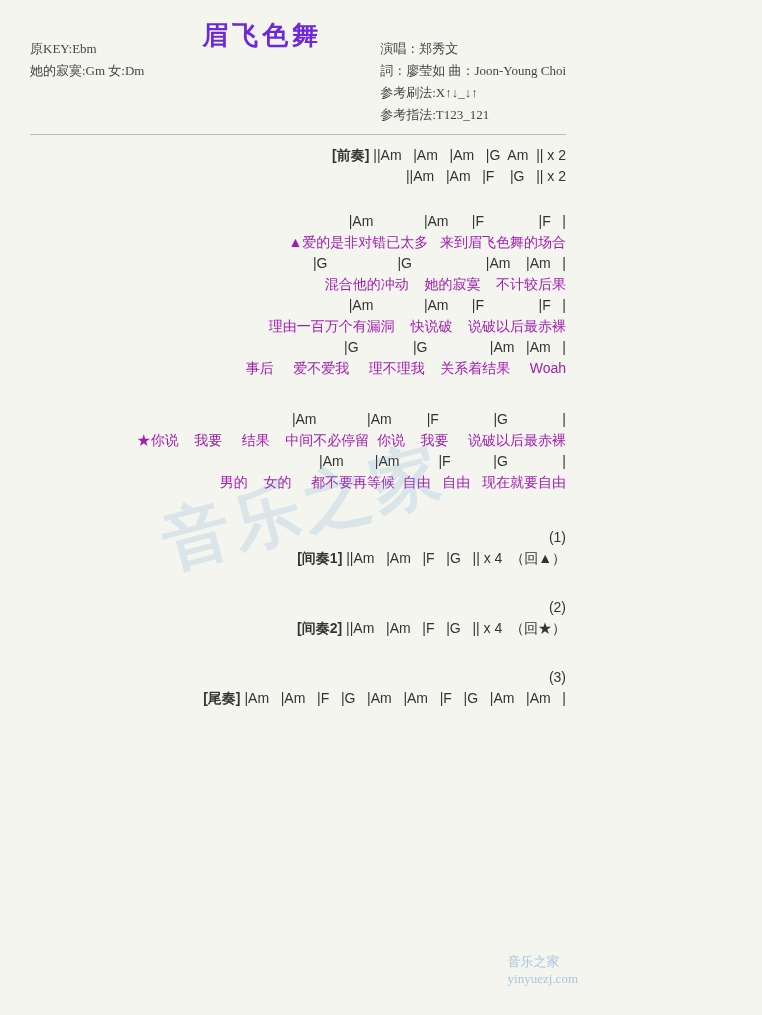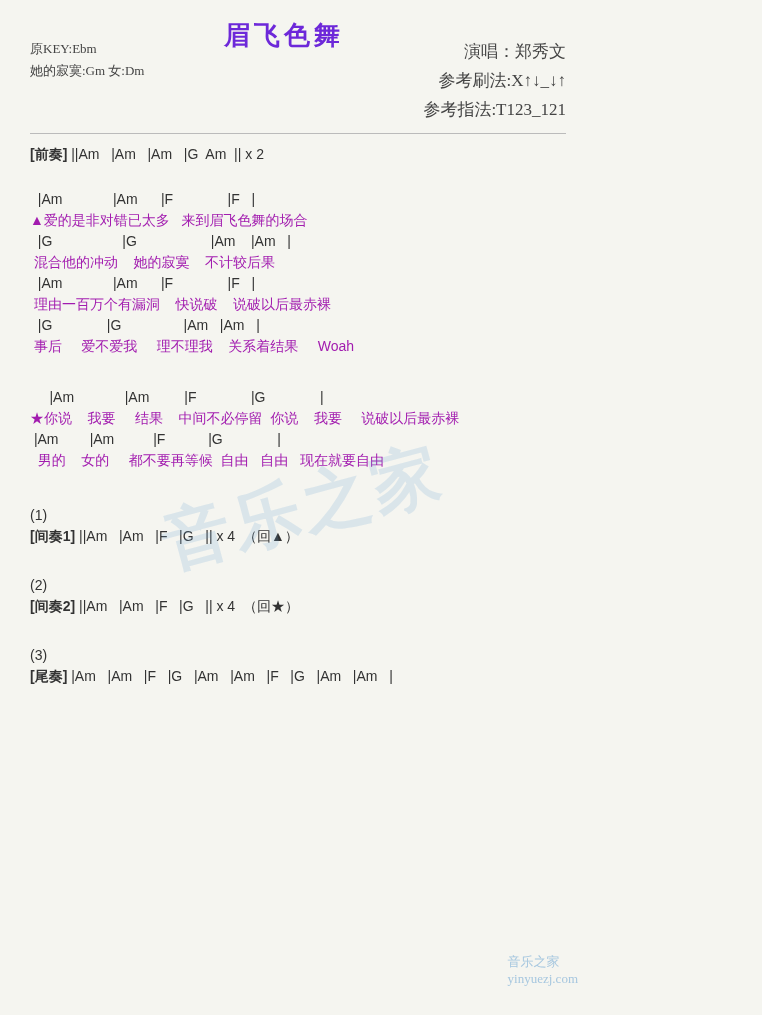--- a/index.html
+++ b/index.html
@@ -35,36 +35,36 @@
       flex: 1;
     }
     .song-title {
       font-size: 26px;
       font-weight: bold;
       color: #6d28d9;
       letter-spacing: 4px;
       text-align: center;
     }
     .header-right {
-      font-size: 17px;
+      font-size: 13px;
       color: #444;
-      text-align: right;
       line-height: 1.7;
       padding-top: 20px;
       white-space: nowrap;
     }
     .divider {
       border: none;
       border-top: 1px solid #bbb;
       margin: 8px 0 10px 0;
     }
     .section {
       margin-bottom: 14px;
       font-size: 14px;
       line-height: 1.5;
+      text-align: right;
     }
     .chord-line {
       font-size: 14px;
       color: #333;
       line-height: 1.5;
       white-space: pre;
       font-family: "SimSun", "宋体", Arial, sans-serif;
     }
     .lyrics-line {
       font-size: 14px;
@@ -111,29 +111,31 @@
   <div class="header">
     <div class="header-left">
       <div>原KEY:Ebm</div>
       <div>她的寂寞:Gm 女:Dm</div>
     </div>
     <div class="header-center">
       <div class="song-title">眉飞色舞</div>
     </div>
     <div class="header-right">
       <div>演唱：郑秀文</div>
+      <div>詞：廖莹如  曲：Joon-Young Choi</div>
       <div>参考刷法:X↑↓_↓↑</div>
       <div>参考指法:T123_121</div>
     </div>
   </div>
 
   <hr class="divider">
 
   <div class="section">
     <div class="chord-line"><span class="label-bold">[前奏]</span> ||Am   |Am   |Am   |G  Am  || x 2</div>
+    <div class="chord-line">       ||Am   |Am   |F    |G   || x 2</div>
   </div>
 
   <div style="height:10px"></div>
 
   <div class="section section-gap">
     <div class="chord-line">  |Am             |Am      |F              |F   |</div>
     <div class="lyrics-line">▲爱的是非对错已太多   来到眉飞色舞的场合</div>
     <div class="chord-line">  |G                  |G                   |Am    |Am   |</div>
     <div class="lyrics-line"> 混合他的冲动    她的寂寞    不计较后果</div>
     <div class="chord-line">  |Am             |Am      |F              |F   |</div>

